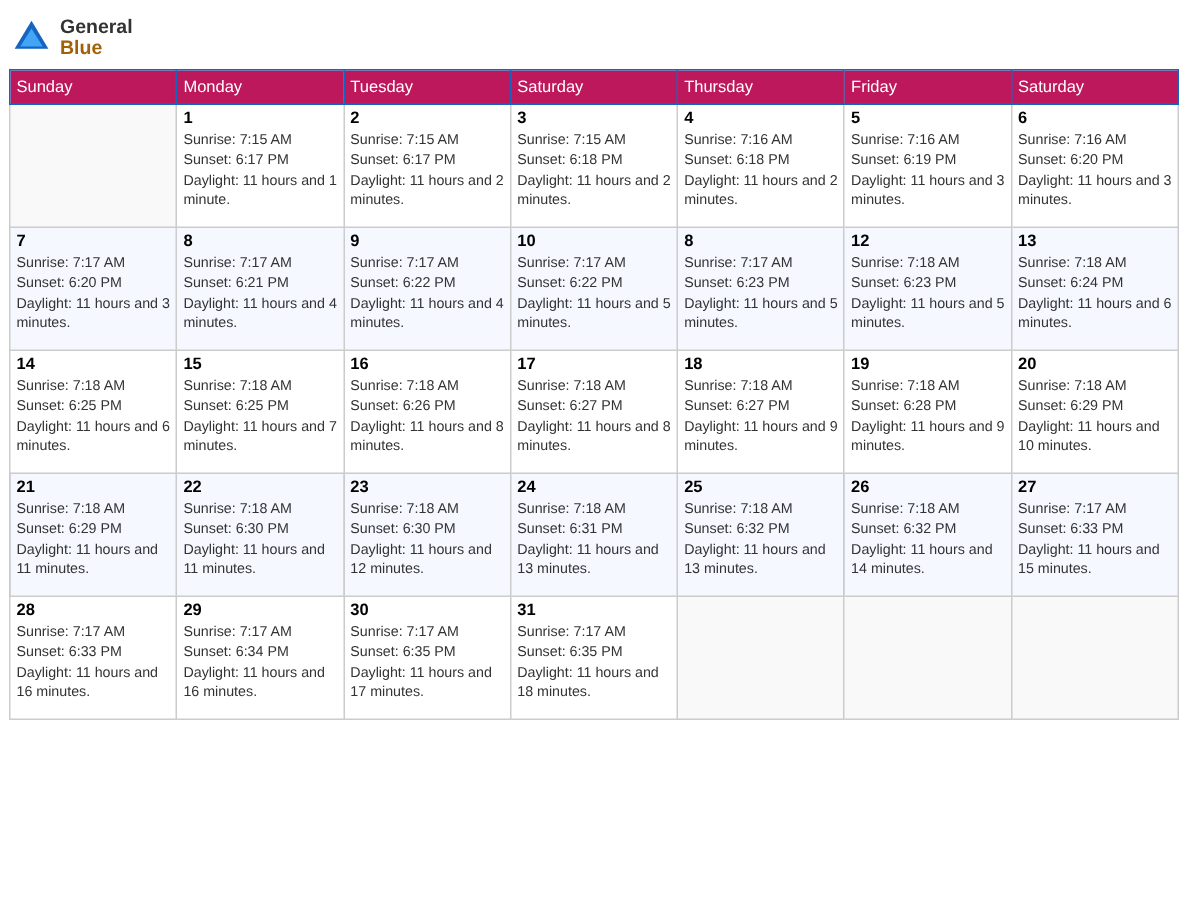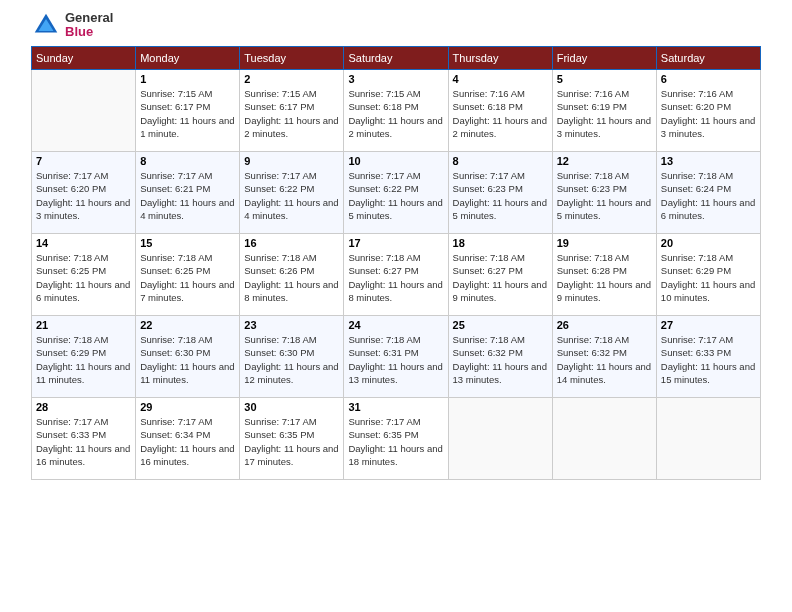--- a/index.html
+++ b/index.html
@@ -6,21 +6,21 @@
     body {
       width: 792px;
       height: 612px;
       font-family: Arial, sans-serif;
       background: #fff;
       overflow: hidden;
     }
     .page {
       width: 792px;
       height: 460px;
-      padding: 10px 31px;
+      padding: 10px 6px;
       display: flex;
       flex-direction: column;
     }
     .header {
       display: flex;
       justify-content: space-between;
       align-items: flex-start;
       margin-bottom: 6px;
     }
     .logo {
@@ -29,21 +29,21 @@
       gap: 4px;
     }
     .logo-text {
       display: flex;
       flex-direction: column;
       font-size: 13px;
       font-weight: bold;
       line-height: 1.1;
     }
     .logo-general { color: #333; }
-    .logo-blue { color: #be185d; }
+    .logo-blue { color: #a16207; }
     .logo-icon {
       width: 30px;
       height: 30px;
     }
     .title-block {
       text-align: right;
     }
     .month-title {
       font-size: 32px;
       font-weight: normal;
@@ -53,21 +53,21 @@
       font-size: 14px;
       color: #555;
     }
     .calendar-table {
       width: 100%;
       border-collapse: collapse;
       flex: 1;
       font-size: 10px;
     }
     .calendar-table th {
-      background: #7f1d1d;
+      background: #be185d;
       color: #fff;
       padding: 5px 4px;
       text-align: left;
       font-size: 11px;
       font-weight: normal;
       border: 1px solid #1565c0;
     }
     .calendar-table td {
       border: 1px solid #ccc;
       vertical-align: top;

